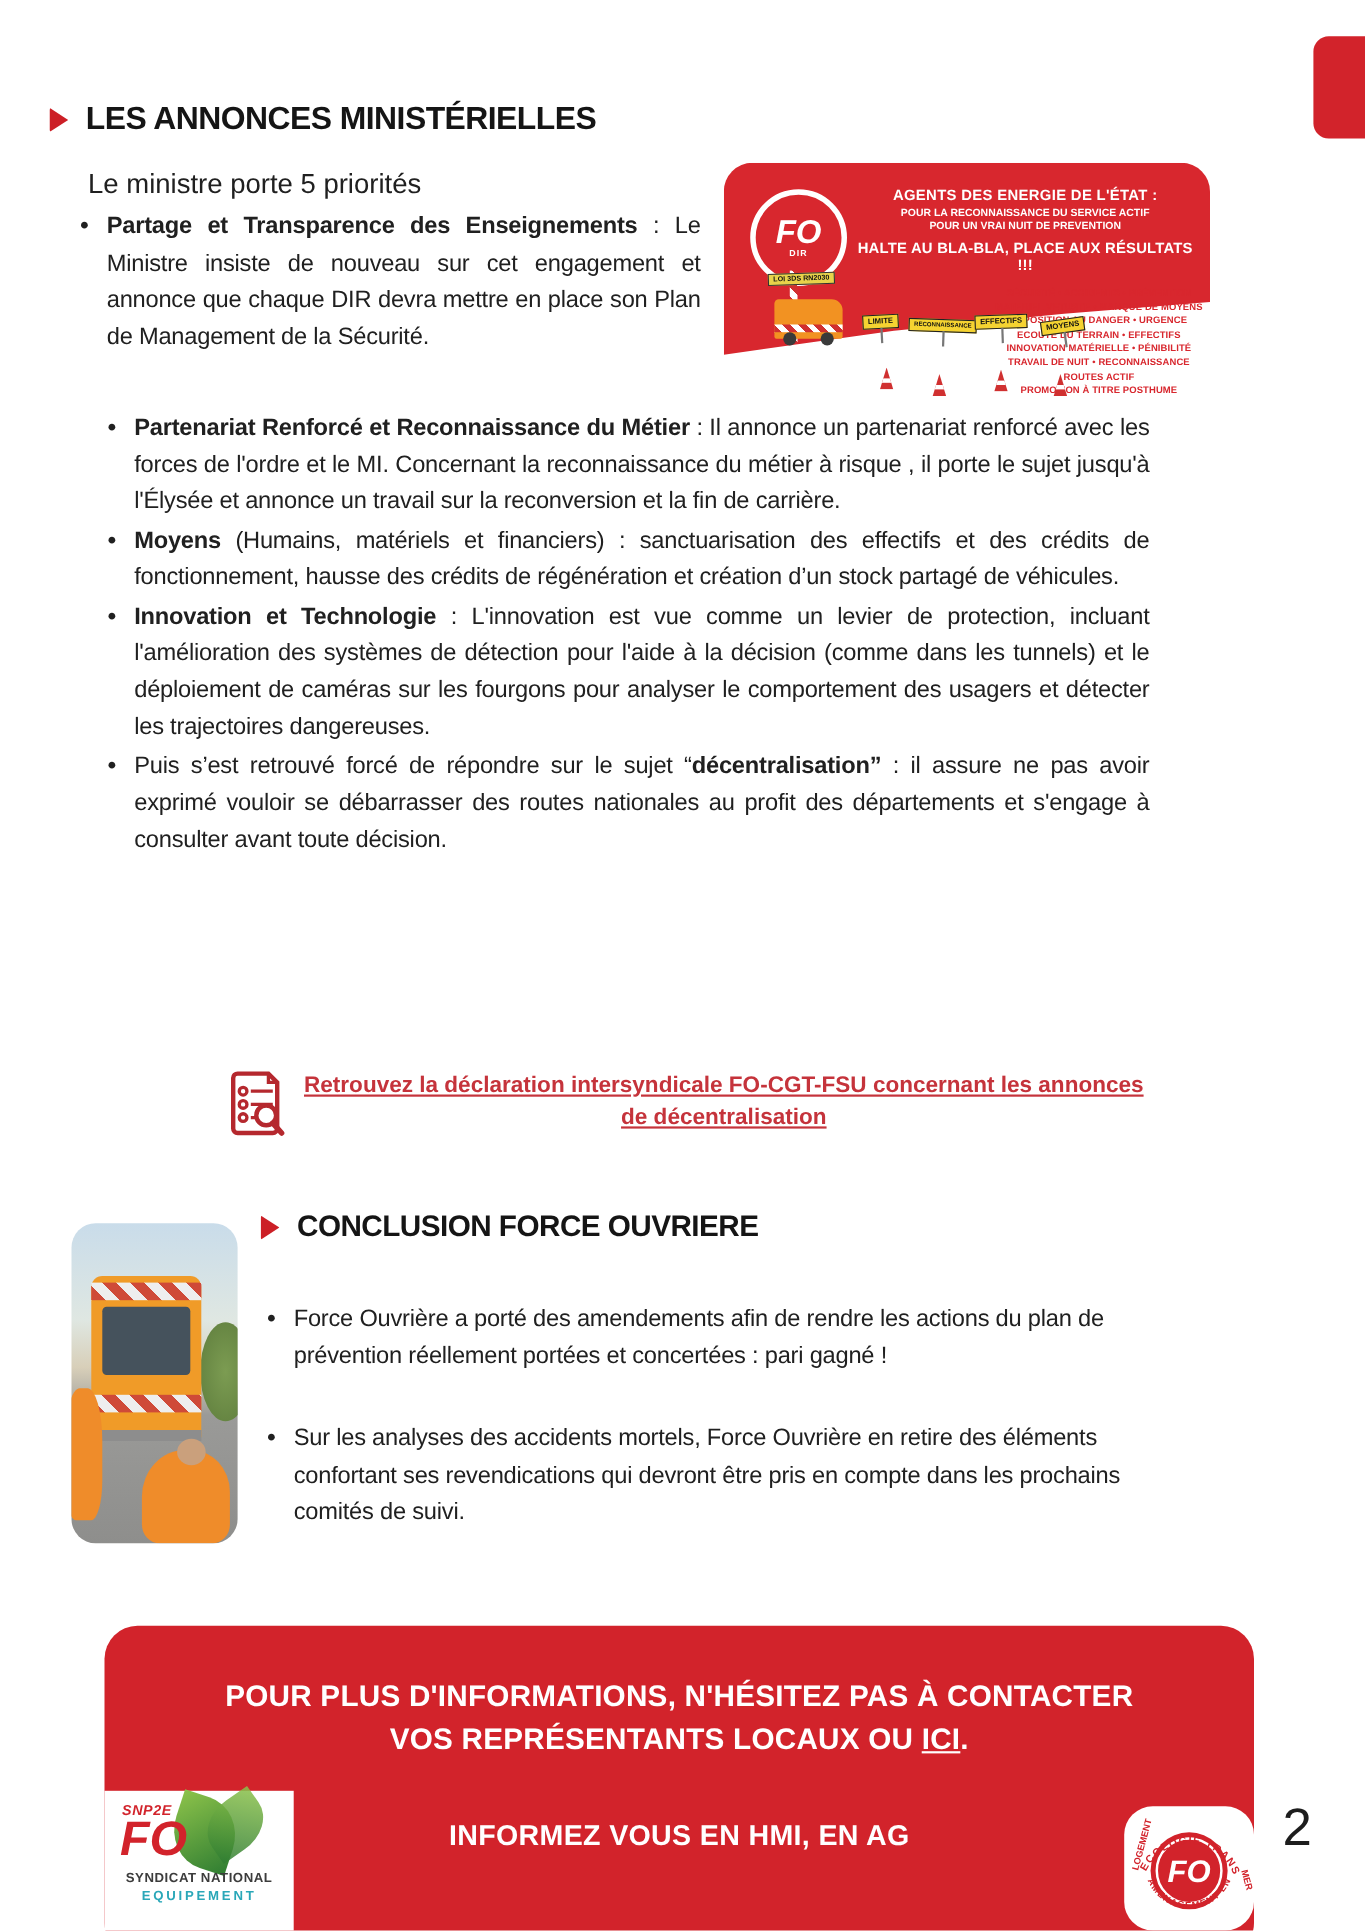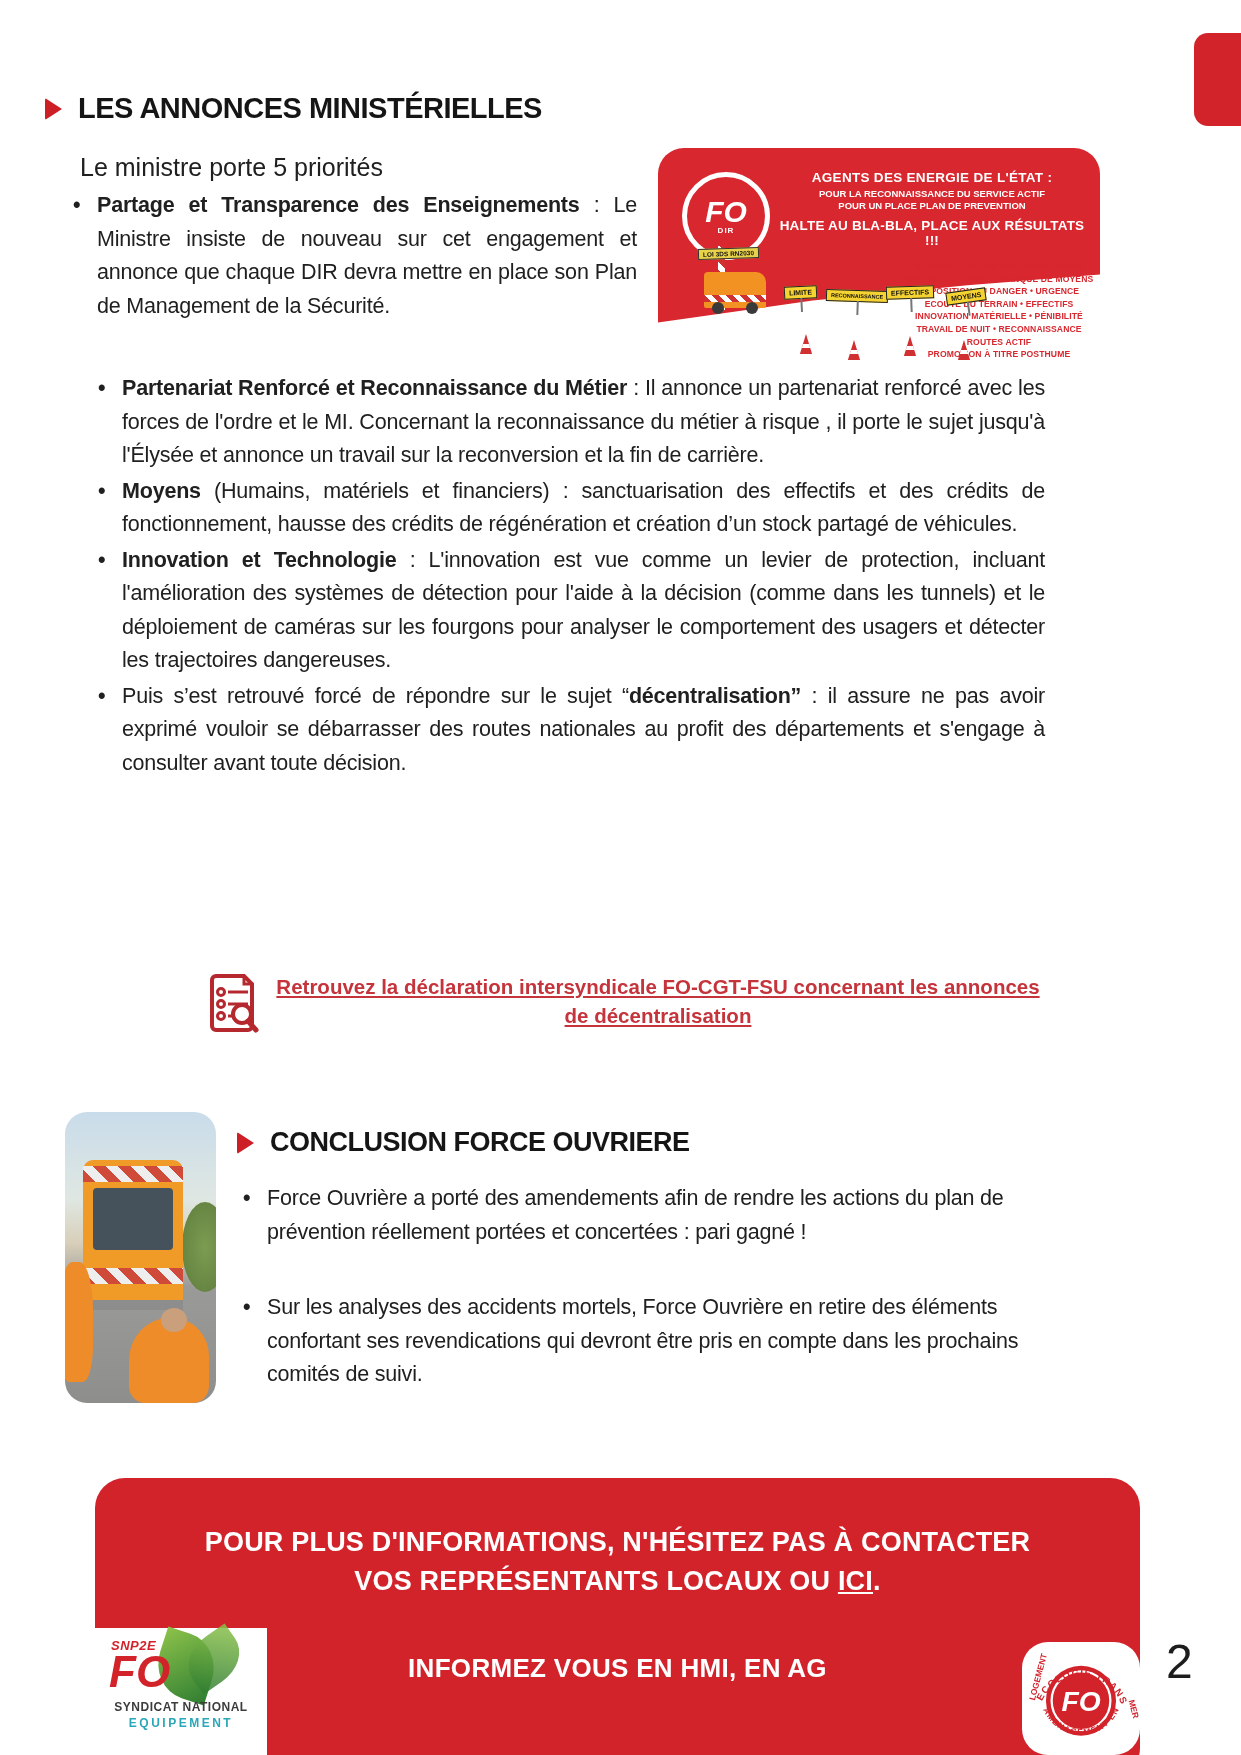--- a/index.html
+++ b/index.html
@@ -61,21 +61,21 @@
   .cone{position:absolute;width:16px;height:20px;background:#d03030;
       clip-path:polygon(50% 0,88% 100%,12% 100%);}
   .cone::after{content:"";position:absolute;left:2px;top:10px;width:12px;height:4px;background:#fff;}
 
   
   .linkrow{left:208px;top:972px;width:834px;display:flex;align-items:flex-start;gap:14px;}
   .declaration-link{display:block;flex:1;text-align:center;color:#c5333b;font-weight:bold;font-size:20.5px;
       line-height:29px;text-decoration:underline;cursor:pointer;}
 
   
-  .conc-head{left:237px;top:1127px;}
+  .conc-head{left:237px;top:1100px;}
   .conc-bullets{left:267px;top:1182px;width:772px;}
   .conc-bullets .bullet{margin-bottom:42px;}
   .conc-bullets .txt{text-align:left;}
 
   
   .photo{left:65px;top:1112px;width:151px;height:291px;border-radius:22px;overflow:hidden;
       background:linear-gradient(#c9dcea 0%,#dfe7e2 30%,#d8cfb9 45%,#9a9a98 60%,#8e8e8c 100%);}
   .photo .bush{position:absolute;right:-12px;top:90px;width:46px;height:90px;border-radius:50%;
       background:radial-gradient(#7c9c52,#5d7c3c);}
   .photo .van{position:absolute;left:18px;top:48px;width:100px;height:150px;background:#f09b28;border-radius:10px 10px 4px 4px;}
@@ -136,21 +136,21 @@
 <div class="abs banner">
   <div class="redzone"></div>
   <div class="fo-circle">
     <span class="fo">FO</span>
     <span class="sub">DIR</span>
   </div>
   <div class="banner-head">
     <div class="t1">AGENTS DES ENERGIE DE L'ÉTAT :</div>
     <div class="t2">
       <div>POUR LA RECONNAISSANCE DU SERVICE ACTIF</div>
-      <div>POUR UN PLACE PLAN DE PREVENTION</div>
+      <div>POUR UN VRAI NUIT DE PREVENTION</div>
     </div>
     <div class="t3">HALTE AU BLA-BLA, PLACE AUX RÉSULTATS !!!</div>
   </div>
   <div class="claims">
     <div>SÉCURITÉ • ACCIDENTS • PRÉVENTION</div>
     <div>MATERIEL VETUSTE • MANQUE DE MOYENS</div>
     <div>EXPOSITION AU DANGER • URGENCE</div>
     <div>ECOUTE DU TERRAIN • EFFECTIFS</div>
     <div>INNOVATION MATÉRIELLE • PÉNIBILITÉ</div>
     <div>TRAVAIL DE NUIT • RECONNAISSANCE</div>

